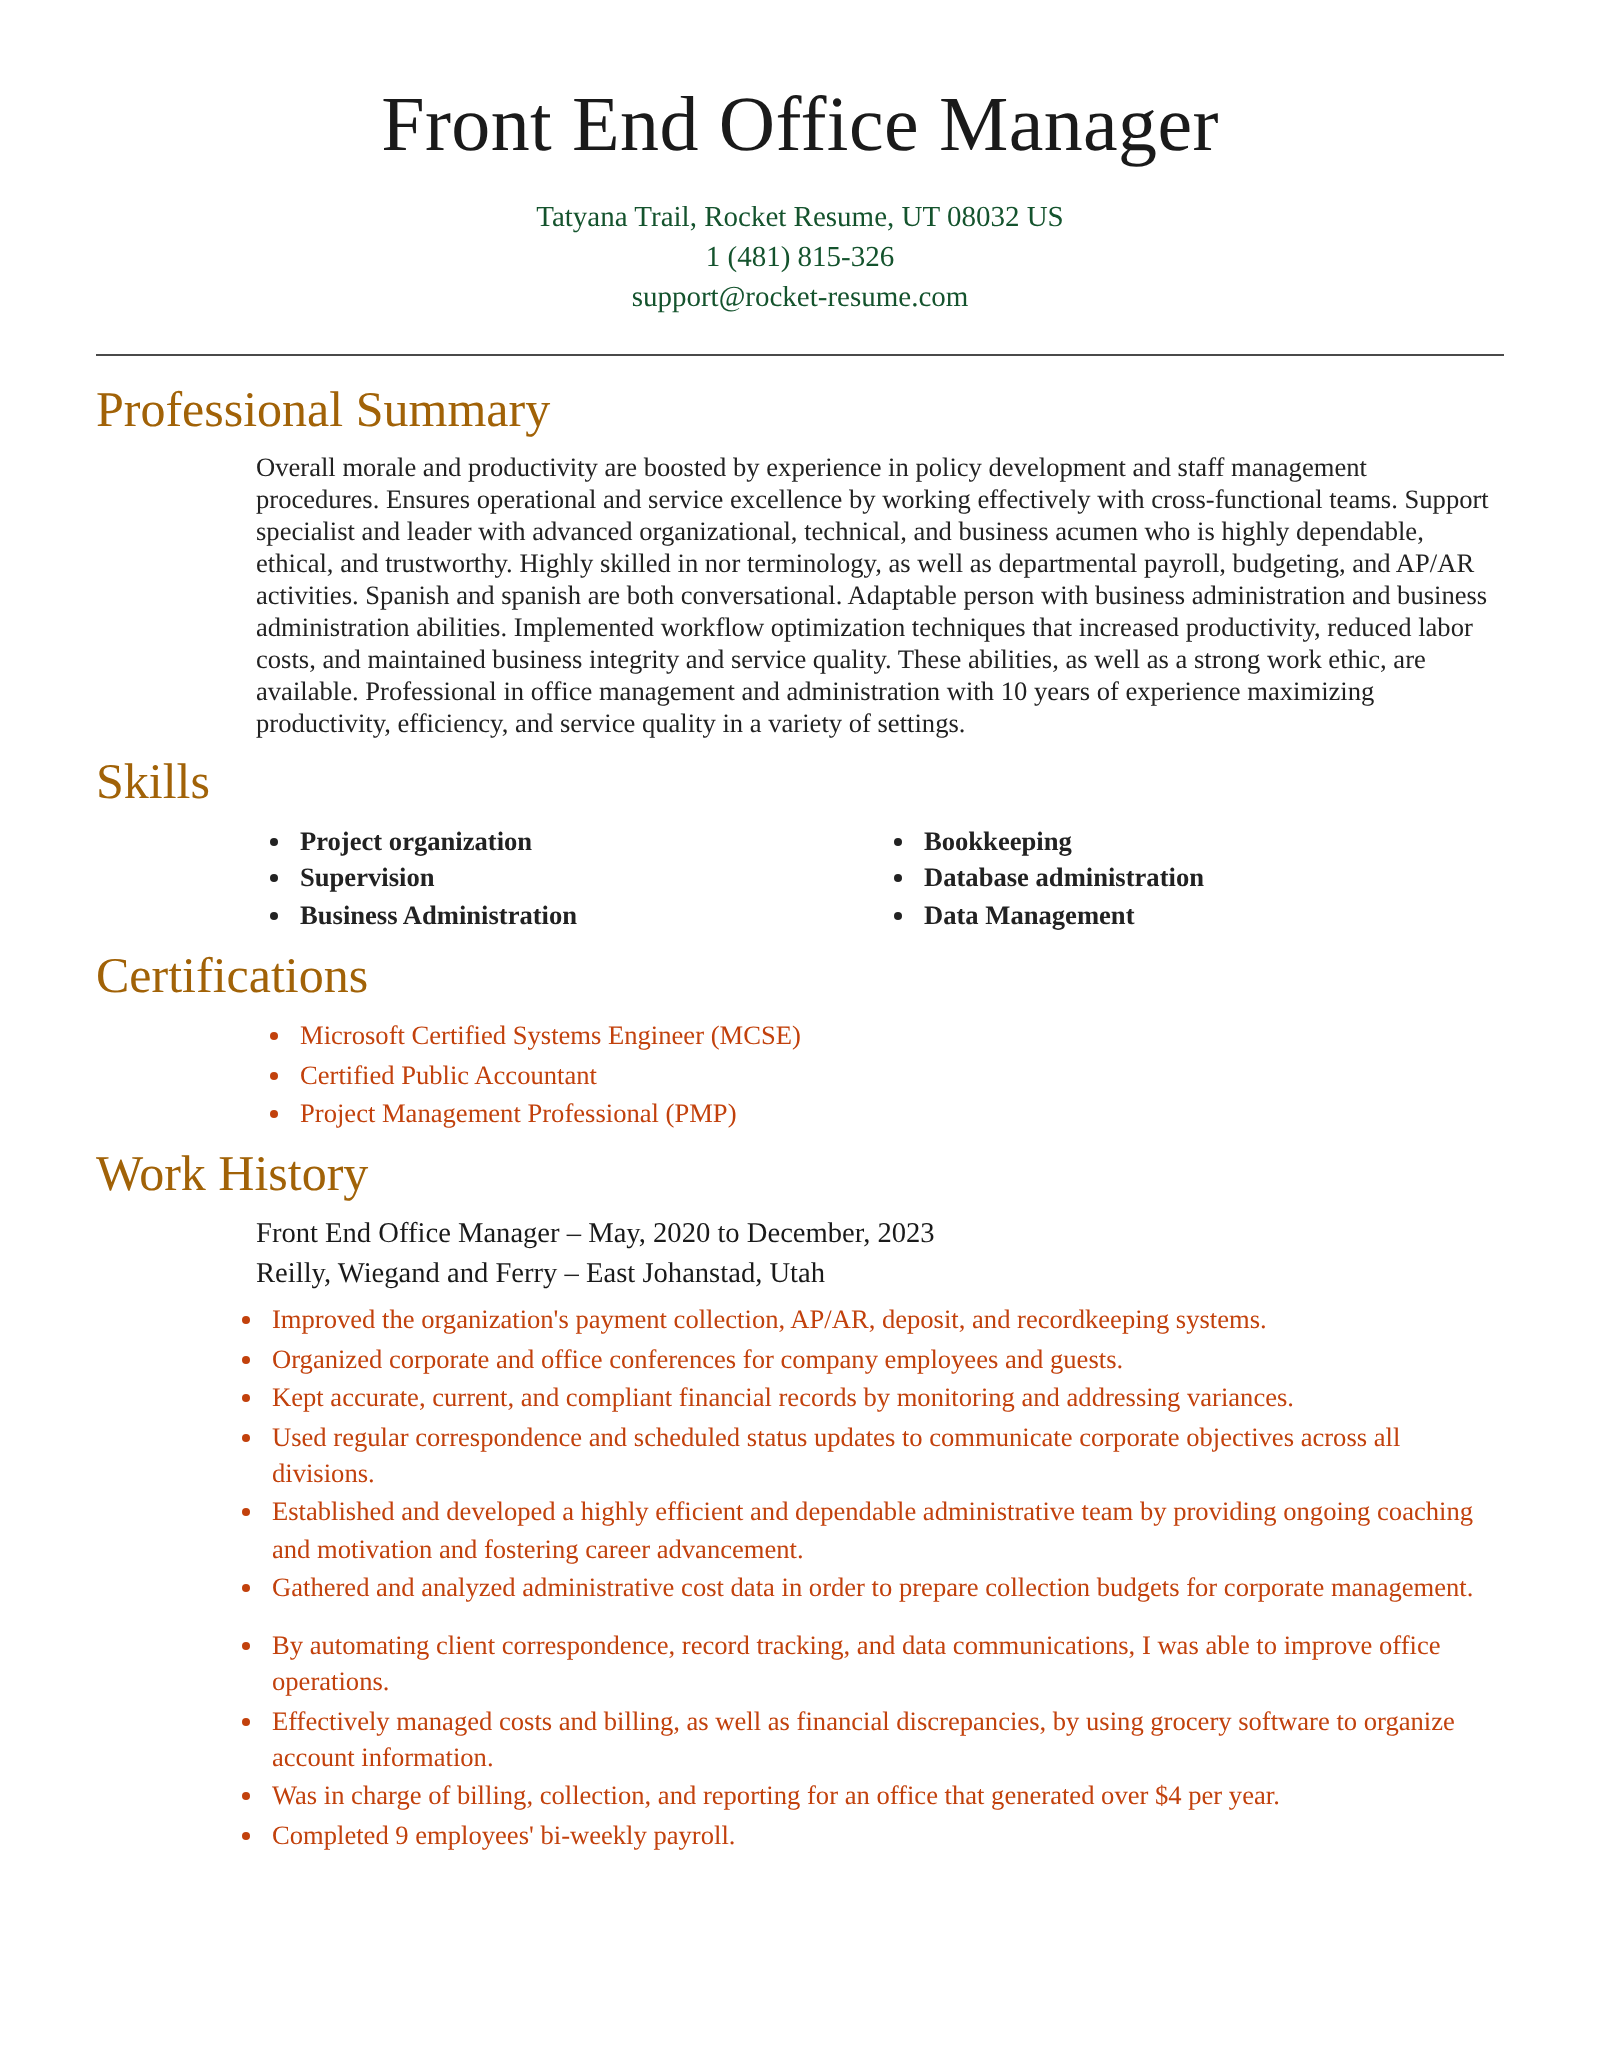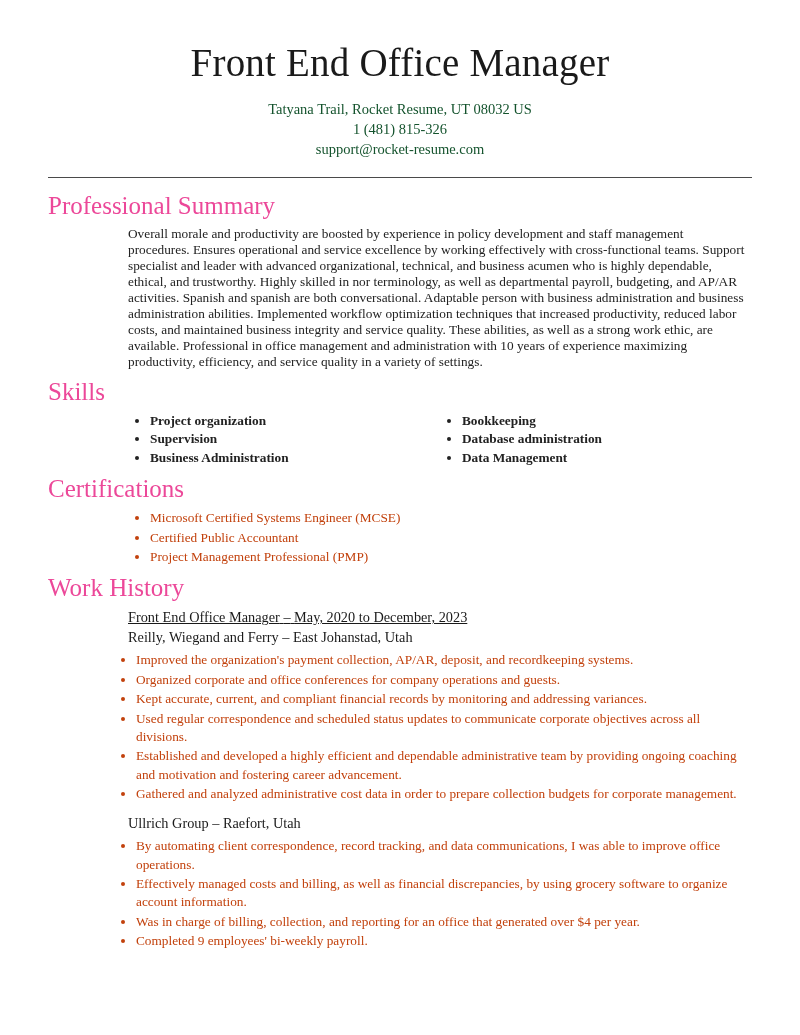--- a/index.html
+++ b/index.html
@@ -39,21 +39,21 @@
     border-top: 1px solid #4a4a4a;
     margin: 18px 0 14px 0;
   }
   .section {
     margin-bottom: 6px;
   }
   .section-title {
     font-size: 25px;
     font-weight: normal;
     margin: 8px 0 6px 0;
-    color: #ec4899;
+    color: #a16207;
   }
   .summary-text {
     font-family: "Liberation Serif", serif;
     font-size: 13.3px;
     line-height: 16px;
     text-align: left;
     margin: 0 0 0 80px;
     padding-right: 4px;
     color: #222222;
   }
@@ -90,21 +90,20 @@
     color: #222222;
   }
   .job {
     margin-bottom: 10px;
   }
   .job-heading {
     margin-left: 80px;
     font-size: 14.3px;
     line-height: 19.5px;
     color: #1a1a1a;
-    text-decoration: underline;
   }
   .job-sub {
     margin-left: 80px;
     font-size: 14.3px;
     line-height: 19.5px;
     color: #1a1a1a;
     margin-bottom: 4px;
   }
   .job ul.bullets {
     margin-left: 66px;
@@ -167,34 +166,29 @@
         <span class="sep">–</span>
         <span>May, 2020 to December, 2023</span>
       </div>
       <div class="job-sub">
         <span>Reilly, Wiegand and Ferry</span>
         <span class="sep">–</span>
         <span>East Johanstad, Utah</span>
       </div>
       <ul class="bullets">
         <li>Improved the organization's payment collection, AP/AR, deposit, and recordkeeping systems.</li>
-        <li>Organized corporate and office conferences for company operations and guests.</li>
+        <li>Organized corporate and office conferences for company employees and guests.</li>
         <li>Kept accurate, current, and compliant financial records by monitoring and addressing variances.</li>
         <li>Used regular correspondence and scheduled status updates to communicate corporate objectives across all divisions.</li>
         <li>Established and developed a highly efficient and dependable administrative team by providing ongoing coaching and motivation and fostering career advancement.</li>
         <li>Gathered and analyzed administrative cost data in order to prepare collection budgets for corporate management.</li>
       </ul>
     </div>
 
     <div class="job">
-      <div class="job-sub">
-        <span>Ullrich Group</span>
-        <span class="sep">–</span>
-        <span>Raefort, Utah</span>
-      </div>
       <ul class="bullets">
         <li>By automating client correspondence, record tracking, and data communications, I was able to improve office operations.</li>
         <li>Effectively managed costs and billing, as well as financial discrepancies, by using grocery software to organize account information.</li>
         <li>Was in charge of billing, collection, and reporting for an office that generated over $4 per year.</li>
         <li>Completed 9 employees' bi-weekly payroll.</li>
       </ul>
     </div>
 
   </div>
 

